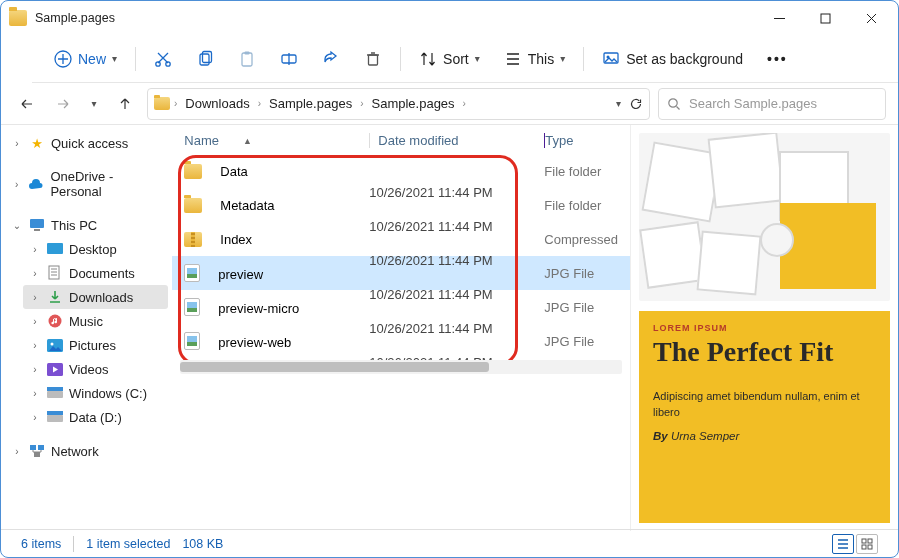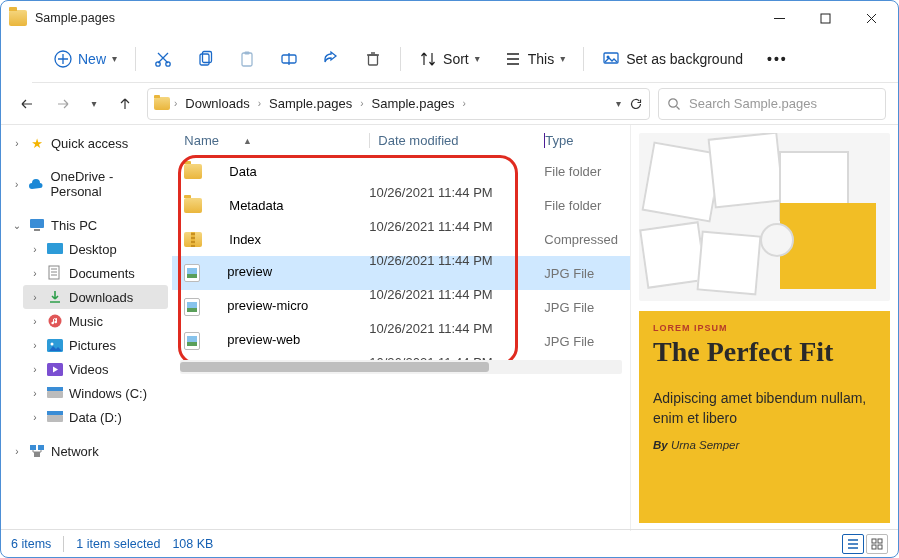--- a/index.html
+++ b/index.html
@@ -47,21 +47,21 @@
 .main{flex:1;display:flex;position:relative;}
 .filelist{flex:1;overflow:auto;font-size:13px;}
 .cols{display:flex;padding:8px 12px 6px;color:#4a6b8a;font-size:13px;position:relative;justify-content:flex-end;}
 .col-n{width:185px;cursor:pointer;display:flex;align-items:center;gap:24px;}
 .col-n .sort{font-size:9px;color:#666;}
 .col-d{width:175px;cursor:pointer;border-left:1px solid #ddd; padding-left:8px;}
 .col-t{flex:1;cursor:pointer;border-left:1px solid #4c1d95; }
 .rowwrap{position:relative;}
 .row{display:flex;align-items:center;padding:6px 12px;cursor:pointer;height:34px;}
 .row.sel{background:#cfe8ff;}
-.rn{width:185px;display:flex;align-items:flex-start;gap:27px;}
+.rn{width:185px;display:flex;align-items:flex-end;gap:18px;}
 .rd{width:175px;color:#444;margin-top:43px;}
 .rt{flex:1;color:#737373;white-space:nowrap;overflow:hidden;}
 .fic-folder{width:18px;height:15px;background:linear-gradient(#f5d67f,#eab63c);border-radius:2px;position:relative;}
 .fic-folder::before{content:"";position:absolute;top:-2.5px;left:0;width:7px;height:3px;background:#eab63c;border-radius:1px 1px 0 0;}
 .fic-zip{width:18px;height:15px;background:linear-gradient(#f5d67f,#eab63c);border-radius:2px;position:relative;}
 .fic-zip::after{content:"";position:absolute;left:7px;top:0;width:4px;height:15px;background:repeating-linear-gradient(0deg,#c89020 0 2px,#eab63c 2px 4px);}
 .fic-jpg{width:16px;height:18px;background:#fff;border:1px solid #bbb;border-radius:2px;position:relative;}
 .fic-jpg::after{content:"";position:absolute;left:2px;top:3px;right:2px;bottom:3px;background:linear-gradient(180deg,#87c3ec 60%,#5a9f5a 60%);}
 
 
@@ -78,26 +78,26 @@
 .pz1{width:70px;height:70px;left:8px;top:14px;transform:rotate(10deg);}
 .pz2{width:70px;height:70px;left:72px;top:2px;transform:rotate(-6deg);}
 .pz3{width:70px;height:70px;left:140px;top:18px;}
 .pz-y{position:absolute;width:96px;height:86px;right:14px;bottom:12px;background:#f2be25;}
 .pz-y::after{content:"";position:absolute;width:30px;height:30px;left:-20px;top:20px;border-radius:50%;background:#f5f5f5;border:2px solid #d8d8d8;}
 .pz4{width:60px;height:60px;left:4px;top:92px;transform:rotate(-8deg);}
 .pz5{width:60px;height:60px;left:60px;top:100px;transform:rotate(5deg);}
 .pv-bot{flex:1;background:#f2be25;margin-top:10px;padding:12px 14px;color:#2a2a2a;}
 .pv-bot .tag{font-size:9px;letter-spacing:1px;color:#b53a2a;font-weight:bold;}
 .pv-bot h2{font-family:"Georgia",serif;font-weight:900;font-size:28px;line-height:1.05;margin:4px 0 10px;}
-.pv-bot .desc{font-size:14px;line-height:1.4;margin-top:23px;}
+.pv-bot .desc{font-size:11px;line-height:1.4;margin-top:23px;}
 .pv-bot .auth{font-size:11.5px;margin-top:10px;}
 .pv-bot .auth b{font-style:italic;font-weight:bold;}
 
 
-.status{position:absolute;left:0;right:0;bottom:0;height:28px;border-top:1px solid #e0e0e0;display:flex;align-items:center;font-size:12.5px;padding:0 10px;gap:12px;color:#1560b3;}
+.status{position:absolute;left:0;right:0;bottom:0;height:28px;border-top:1px solid #e0e0e0;display:flex;align-items:center;font-size:12.5px;padding:0 20px;gap:12px;color:#1560b3;}
 .status .s-sep{width:1px;height:16px;background:#ccc;}
 .status .viewbtns{margin-left:auto;display:flex;gap:2px;}
 .vbtn{width:22px;height:20px;border:1px solid #bbb;display:flex;align-items:center;justify-content:center;cursor:pointer;border-radius:2px;}
 .vbtn.act{border:1.5px solid #1560b3;}
 .vbtn svg{width:12px;height:12px;}
 
 .ic-new{color:#1b6ac9;}
 </style>
 </head>
 <body>

